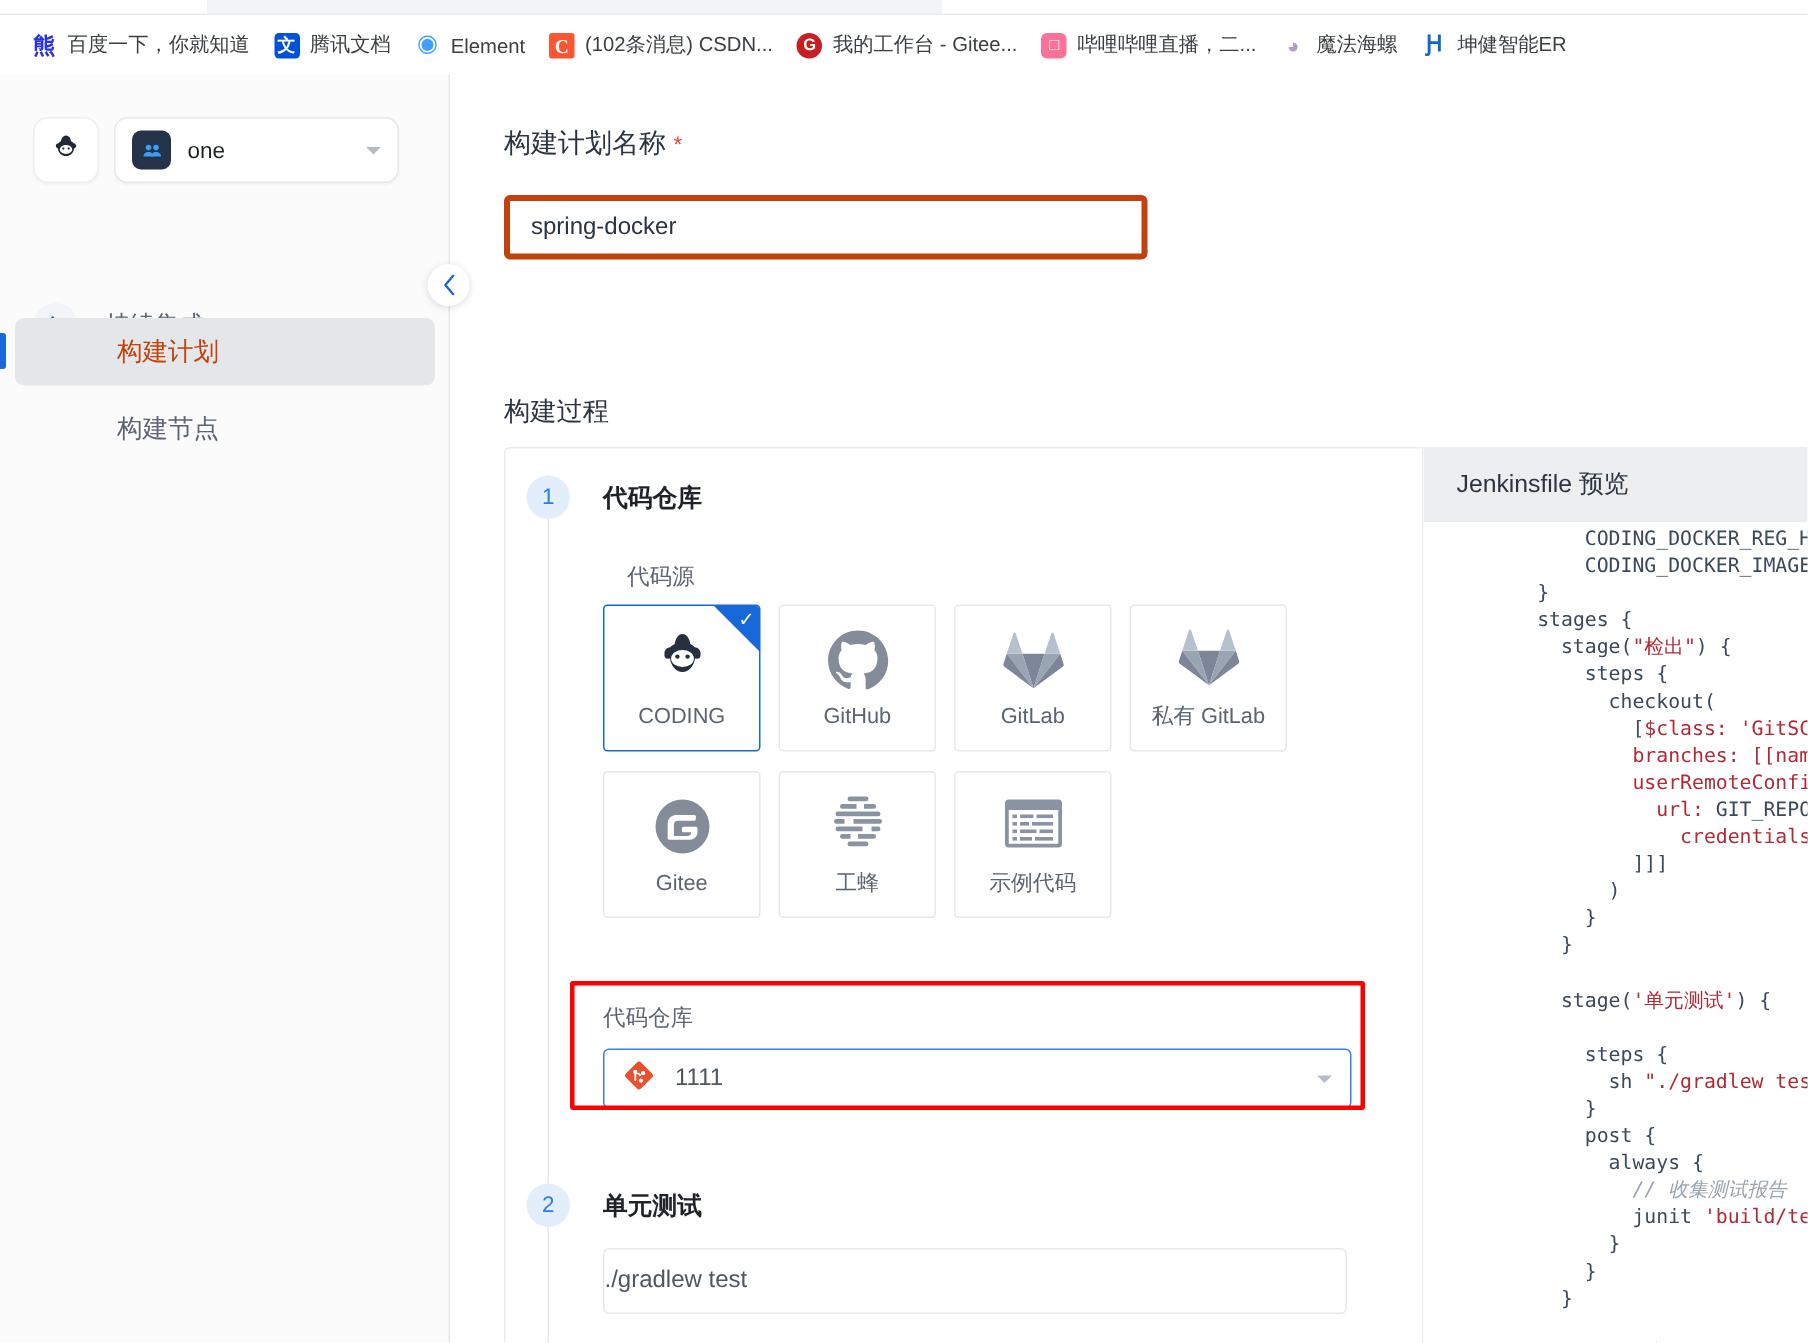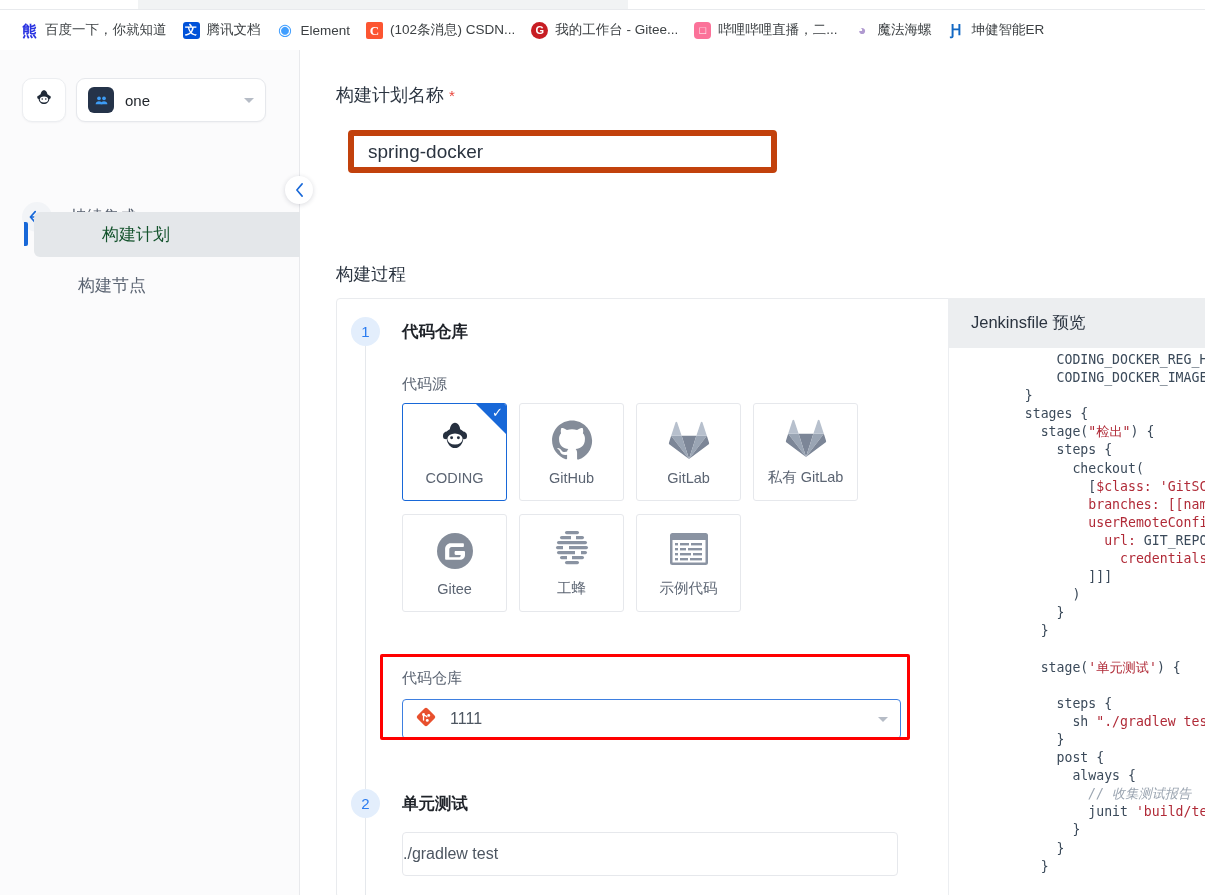--- a/index.html
+++ b/index.html
@@ -104,43 +104,43 @@
     display: flex; align-items: center; justify-content: center;
     color: #1868d8; font-size: 16px; cursor: pointer;
   }
   #back-label { font-size: 16.5px; color: #5b6472; }
 
   .nav-item {
     position: absolute; left: 10px; width: 280px; height: 45px;
     display: flex; align-items: center; padding-left: 68px;
     font-size: 17px; color: #2b3440; border-radius: 6px; cursor: pointer;
   }
-  .nav-item.active { background: #e4e7ea; color: #14532d; margin-left: 24px; }
+  .nav-item.active { background: #e4e7ea; color: #c2410c; }
   .nav-item.active::before {
     content: ""; position: absolute; left: -10px; top: 10px;
     width: 4px; height: 24px; background: #1868d8; border-radius: 0 2px 2px 0;
   }
   #nav-plan { top: 162px; }
   #nav-node { top: 213px; color: #5b6472; }
 
   
   #main {
     position: absolute; left: 300px; top: 0; width: 905px; height: 845px;
     background: #fff; overflow: hidden;
   }
   #form-title {
     position: absolute; left: 36px; top: 33px;
     font-size: 18px; color: #2b3440;
   }
   #req-star { color: #e8453c; font-size: 15px; margin-left: 5px; }
   #plan-name-input {
     position: absolute; left: 36px; top: 80px; width: 429px; height: 43px;
-    border: 6px solid #c2410c; border-radius: 4px; background: #fff;
-    font-size: 19px; color: #2b3440; padding: 0 14px;
-    font-family: "Liberation Sans", sans-serif; outline: none; margin-left: 12px;
+    border: 4px solid #c2410c; border-radius: 4px; background: #fff;
+    font-size: 16px; color: #2b3440; padding: 0 14px;
+    font-family: "Liberation Sans", sans-serif; outline: none;
   }
   #process-title {
     position: absolute; left: 36px; top: 212px;
     font-size: 17.5px; color: #2b3440;
   }
 
   #process-card {
     position: absolute; left: 36px; top: 248px; width: 869px; height: 600px;
     border: 1px solid #e9ebee; border-radius: 4px; background: #fff;
     overflow: hidden;
@@ -157,21 +157,21 @@
   #step1-num { top: 18px; }
   #step2-num { top: 490px; }
   .step-title {
     position: absolute; left: 65px; font-size: 16.5px; font-weight: bold;
     color: #1f2329;
   }
   #step1-title { top: 22px; }
   #step2-title { top: 494px; }
 
   #src-label {
-    position: absolute; left: 65px; top: 76px; font-size: 15px; color: #5b6472;
+    position: absolute; left: 81px; top: 76px; font-size: 15px; color: #5b6472;
   }
   #src-grid {
     position: absolute; left: 65px; top: 104px;
     display: grid; grid-template-columns: repeat(4, 105px); gap: 13px 12px;
   }
   .src-card {
     width: 105px; height: 98px; border: 1px solid #e6e8ec; border-radius: 3px;
     background: #fff; display: flex; flex-direction: column;
     align-items: center; justify-content: center; gap: 9px;
     cursor: pointer; position: relative; overflow: hidden;

